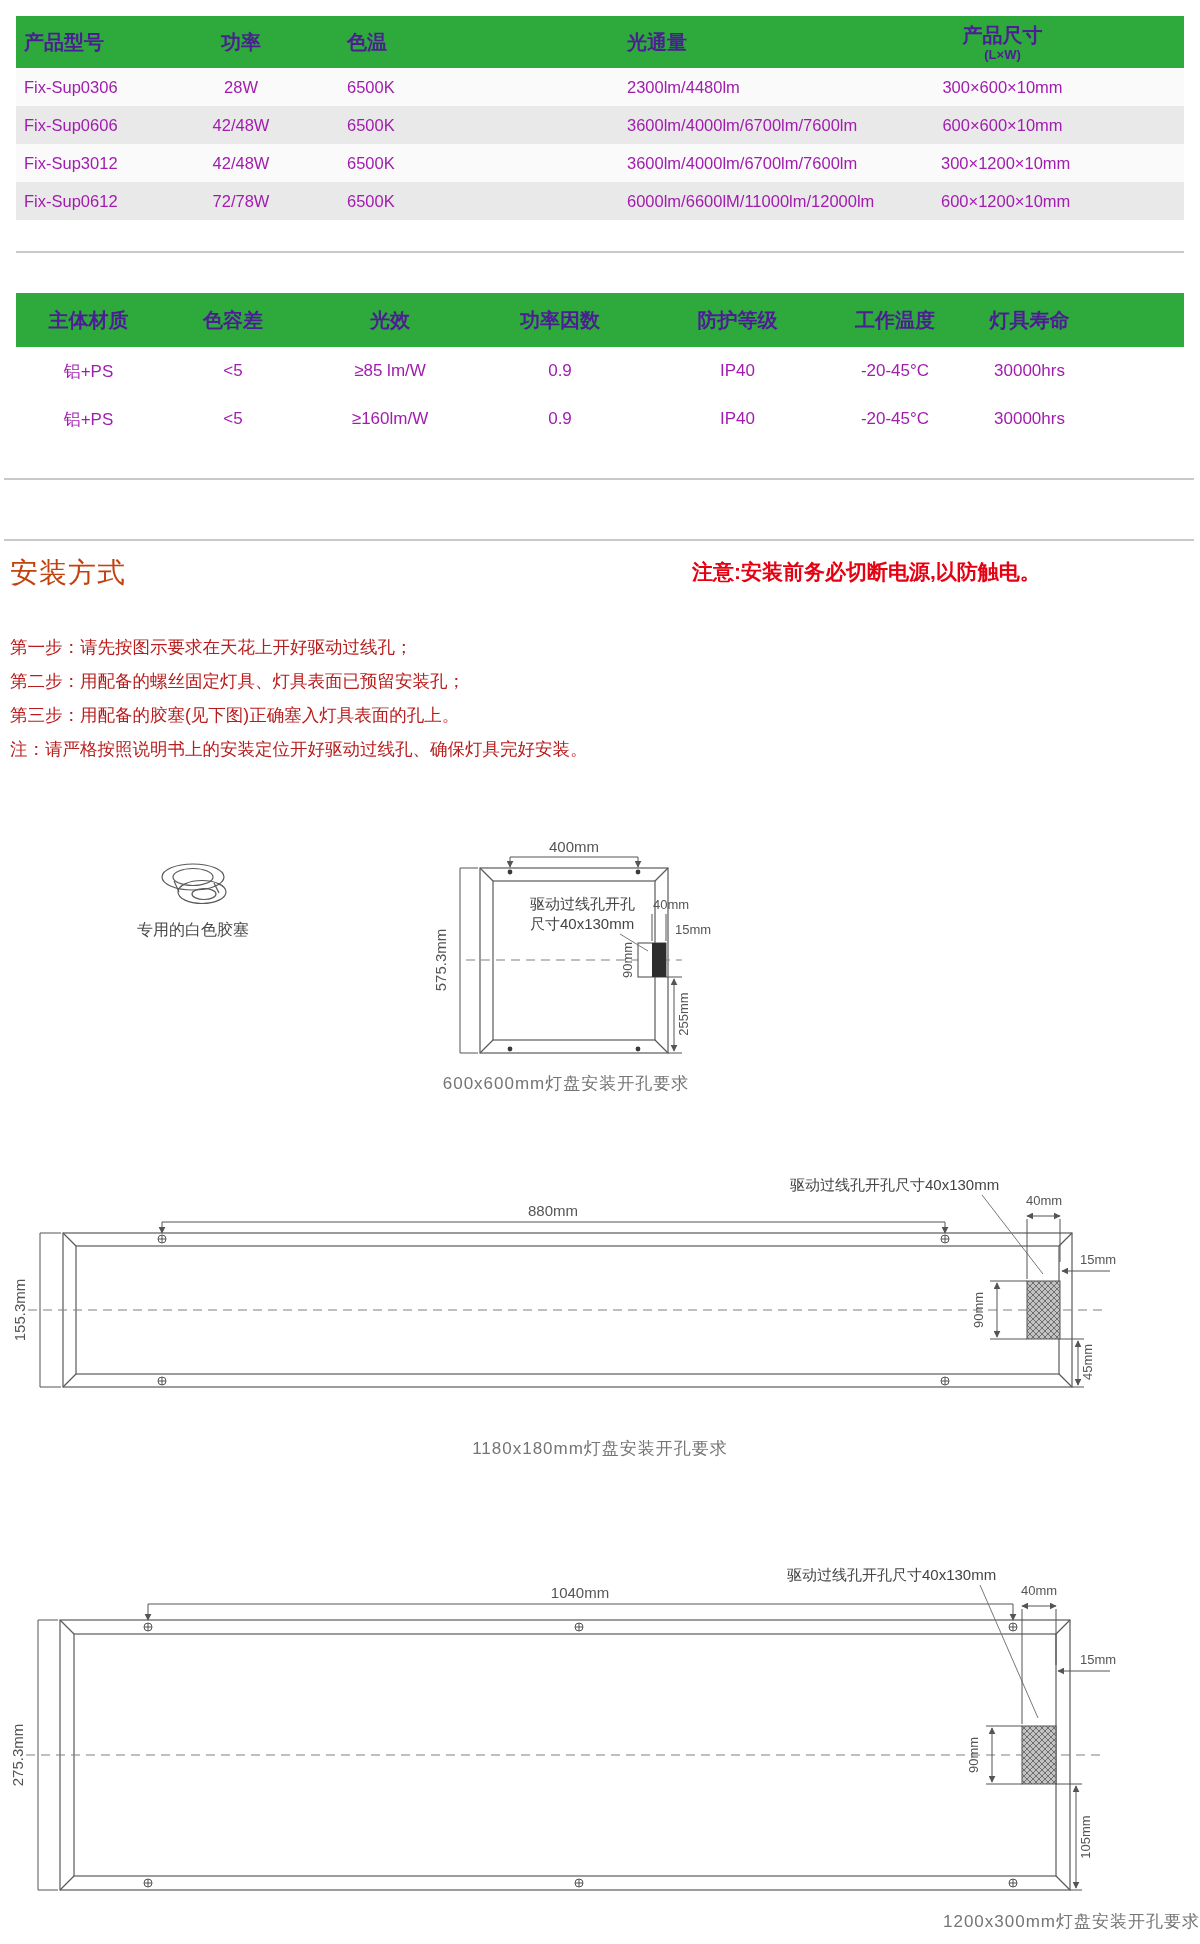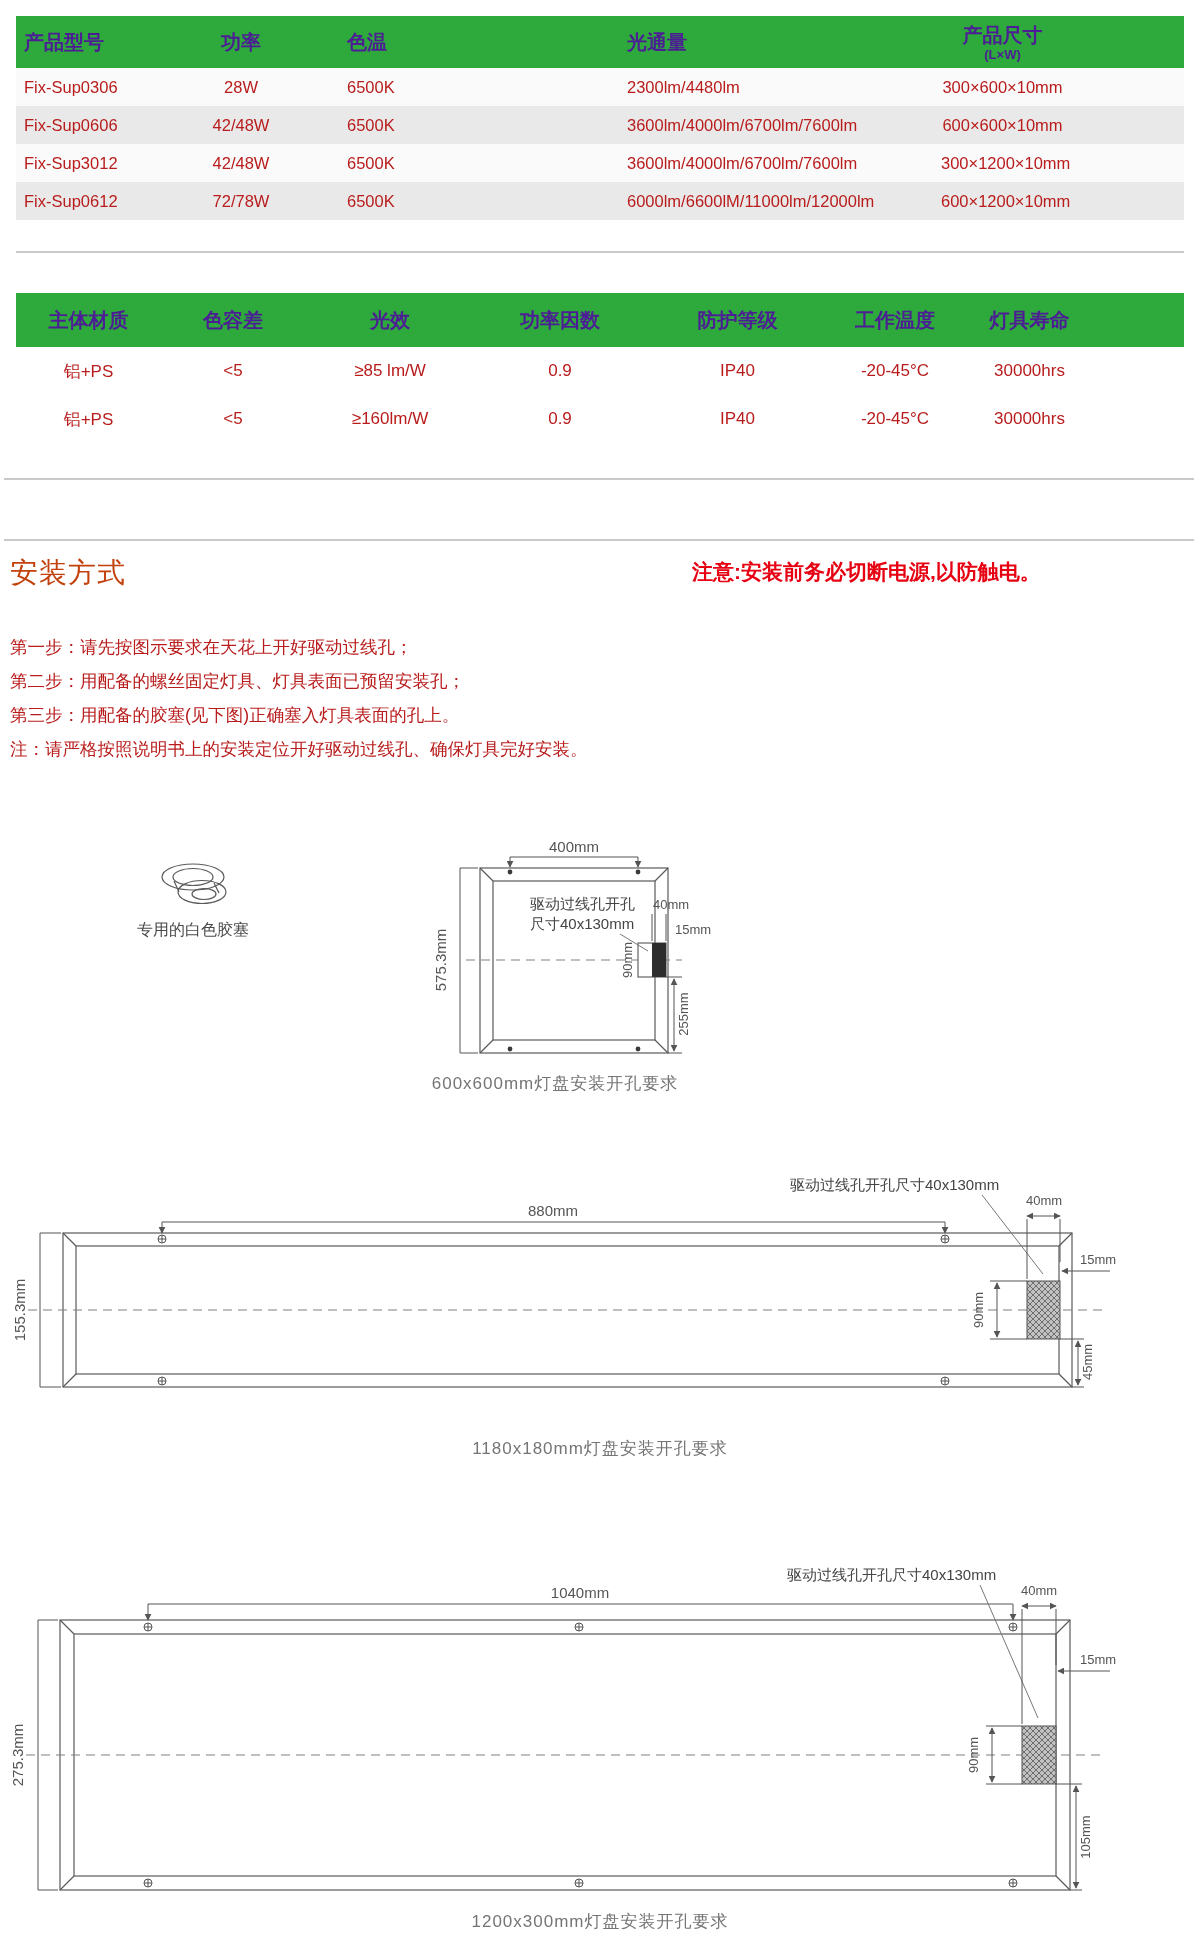--- a/index.html
+++ b/index.html
@@ -2,21 +2,21 @@
 <html><head>
 <meta charset="utf-8">
 <style>
   * { margin:0; padding:0; box-sizing:border-box; }
   body { background:#fff; font-family:"Liberation Sans", sans-serif; }
   .page { position:relative; width:1200px; height:1944px; background:#ffffff; overflow:hidden; }
 
   
   table { border-collapse:collapse; table-layout:fixed; position:absolute; left:16px; width:1168px; }
   th { background:#2ea93c; color:#4c1d95; font-size:20px; font-weight:bold; text-align:center; }
-  td { font-size:16.5px; color:#b91c1c; text-align:center; vertical-align:middle; }
+  td { font-size:16.5px; color:#a21caf; text-align:center; vertical-align:middle; }
   .spec th { height:52px; }
   .spec td { height:38px; }
   .spec { top:16px; }
   .param { top:293px; }
   .param th { height:54px; }
   .param td { height:48px; font-size:17px; }
   .al { text-align:left; }
   .p1 { padding-left:8px; }
   .p3 { padding-left:56px; }
   .p4 { padding-left:36px; }
@@ -41,23 +41,23 @@
   svg { position:absolute; overflow:visible; }
   .geo { stroke:#5a5a5a; stroke-width:1.2; fill:none; }
   .thin { stroke:#777; stroke-width:1; fill:none; }
   .cl { stroke:#808080; stroke-width:1.2; stroke-dasharray:9 6; fill:none; }
   .dim { stroke:#555; stroke-width:1; fill:none; }
   text { font-family:"Liberation Sans", sans-serif; fill:#555; }
   .dt { font-size:13px; }
   .dt2 { font-size:15px; }
   .lbl { font-size:15px; fill:#444; }
   .caption { position:absolute; font-size:17px; color:#757575; text-align:center; letter-spacing:1px; }
-  .cap1 { left:405px; top:1072px; width:300px; }
+  .cap1 { left:416px; top:1072px; width:300px; }
   .cap2 { left:0; top:1437px; width:1200px; }
-  .cap3 { left:0; top:1910px; width:1200px; }
+  .cap3 { left:0; top:1910px; width:1200px;text-align:right; }
 </style>
 </head>
 <body>
 
 <div class="page">
 
   <table class="spec">
     <colgroup>
         <col style="width:175px">
         <col style="width:100px">

